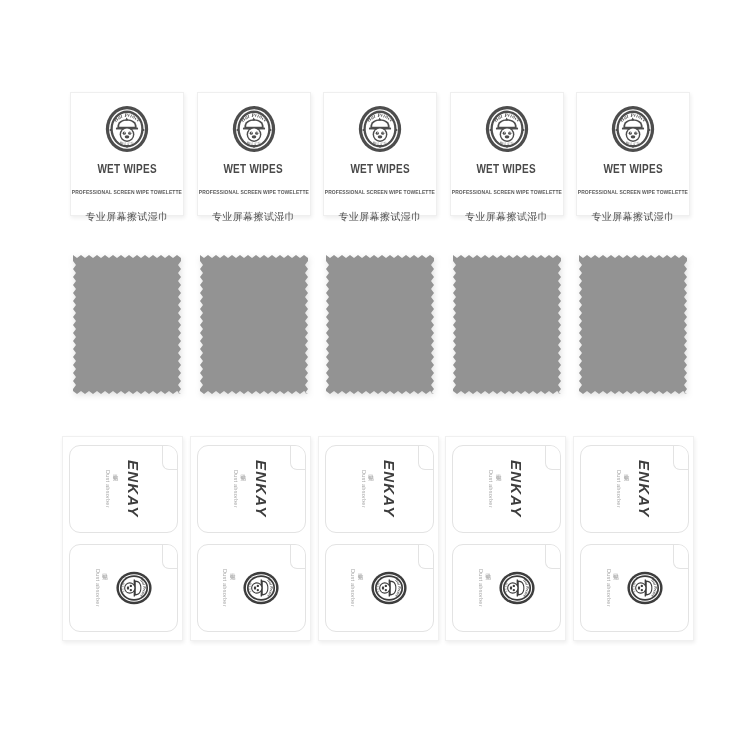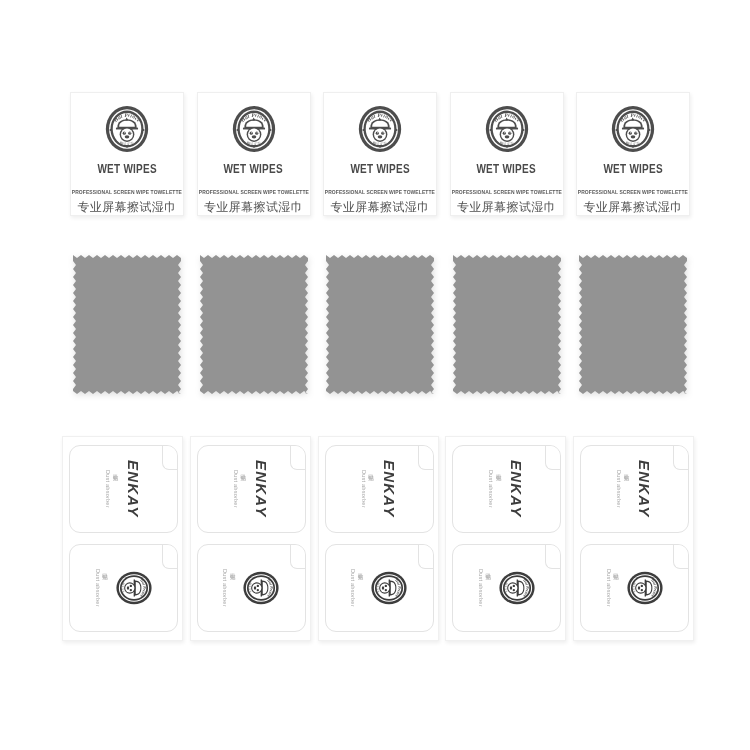--- a/index.html
+++ b/index.html
@@ -46,22 +46,22 @@
   .packet-sub {
     margin-top: 13px;
     font-weight: 700;
     font-size: 5.4px;
     letter-spacing: 0.1px;
     color: #5a5a5a;
     transform: scaleX(0.92);
     white-space: nowrap;
   }
   .packet-cn {
-    margin-top: 4px;
-    font-size: 12px;
+    margin-top: 15px;
+    font-size: 10px;
     color: #4f4f4f;
     letter-spacing: 0.4px;
     white-space: nowrap;
   }
 
   
   .row2 {
     position: absolute;
     left: 70px; top: 252px;
     width: 620px; height: 145px;

